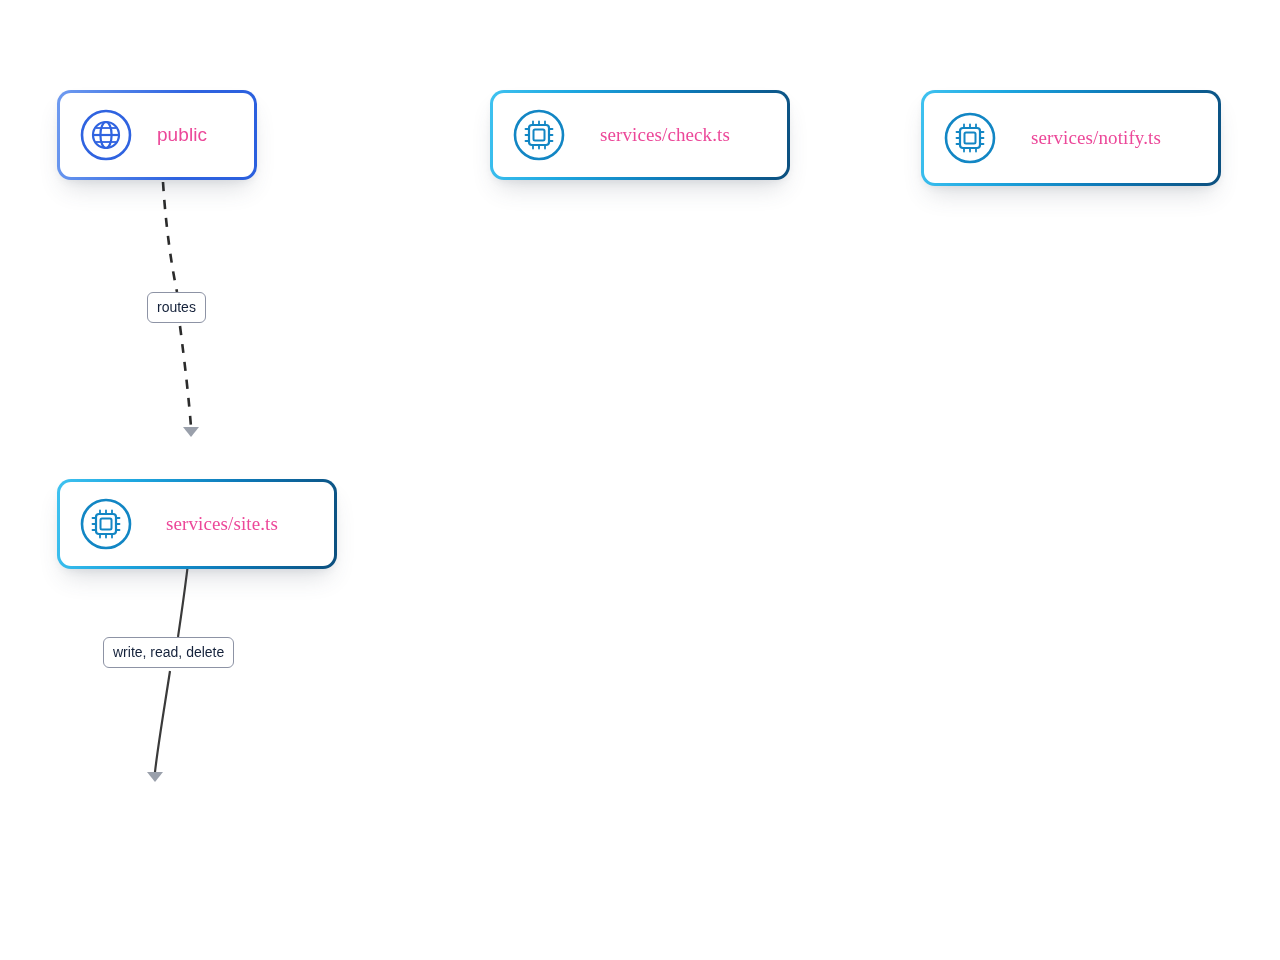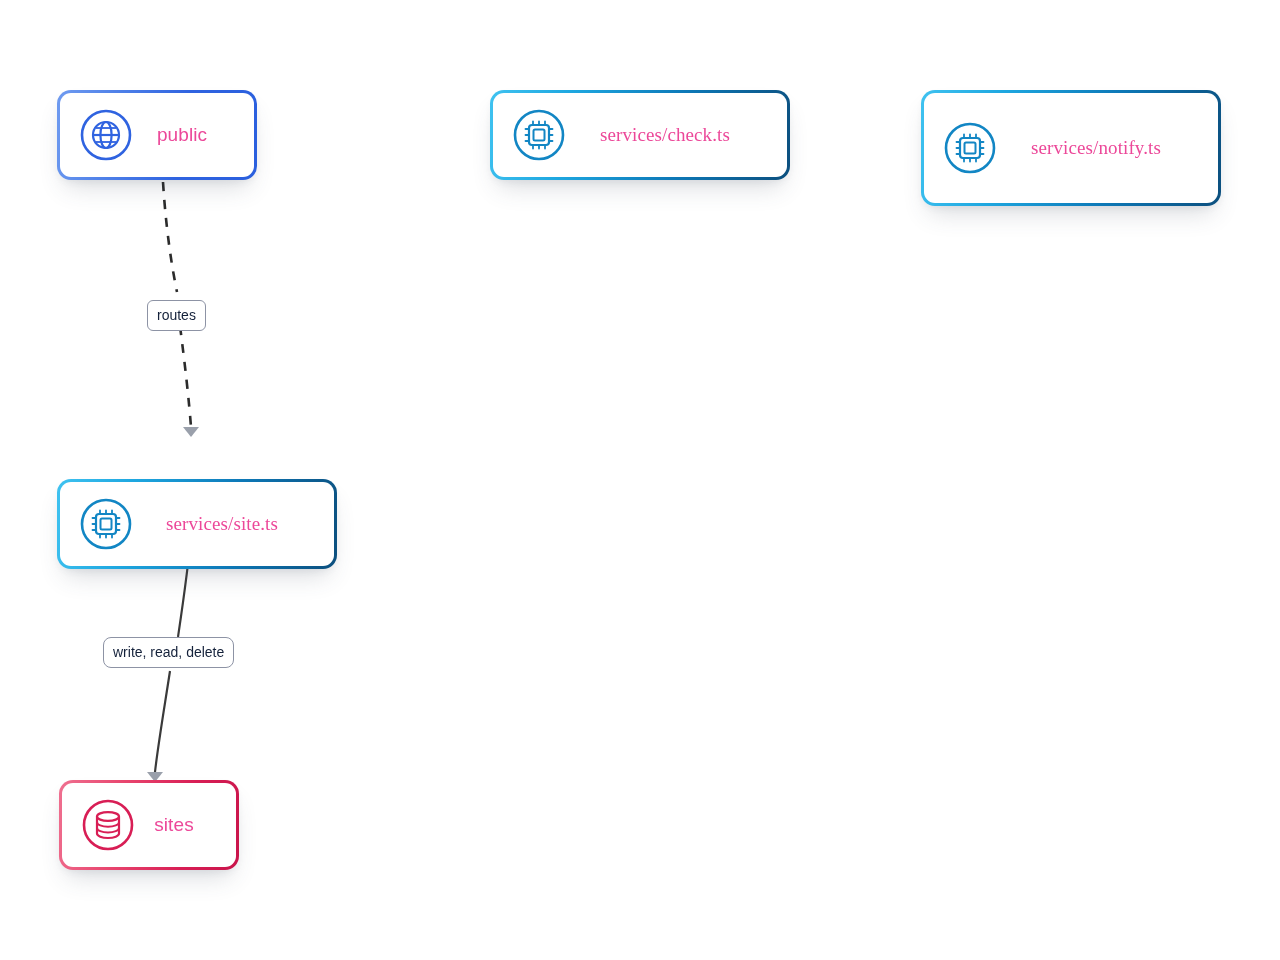--- a/index.html
+++ b/index.html
@@ -83,40 +83,40 @@
     background-image: linear-gradient(100deg, #3fc2f0 0%, #1ea7e0 26%, #0d79b8 62%, #0c4f7e 100%);
     font-family: Liberation Serif, serif;
   }
   .node.type-database {
     background-image: linear-gradient(100deg, #ef7090 0%, #e8456e 34%, #d81e55 70%, #c9144b 100%);
   }
 
   
   #node-public      { left: 57px;  top: 90px;  width: 200px; height: 90px; }
   #node-check       { left: 490px; top: 90px;  width: 300px; height: 90px; }
-  #node-notify      { left: 921px; top: 90px;  width: 300px; height: 116px; }
+  #node-notify      { left: 921px; top: 90px;  width: 300px; height: 96px; }
   #node-site        { left: 57px;  top: 435px; width: 280px; height: 90px; margin-top: 44px; }
   #node-sites       { left: 59px;  top: 780px; width: 180px; height: 90px; }
 
   
   .edge-label {
     position: absolute;
     box-sizing: border-box;
     background: #ffffff;
     border: 1px solid #8d93a5;
     border-radius: 6px;
     font-size: 14px;
     color: #14213a;
     line-height: 1;
     padding: 7px 9px 8px 9px;
     white-space: nowrap;
     font-family: "Liberation Sans", sans-serif;
   }
-  #label-routes { left: 147px; top: 300px; }
-  #label-crud   { left: 103px; top: 637px; border-radius: 8px; }
+  #label-routes { left: 147px; top: 292px; }
+  #label-crud   { left: 103px; top: 637px; }
 </style>
 </head>
 <body>
 
 <div id="canvas">
 
   <svg id="edges" viewBox="0 0 1280 960" width="1280" height="960" xmlns="http://www.w3.org/2000/svg">
 
     <g>
       <path d="M 163,182 C 166,230 172,268 177,292" fill="none" stroke="#2b2b2b" stroke-width="2.6" stroke-dasharray="9 9" stroke-linecap="butt"></path>
@@ -225,28 +225,14 @@
             <line x1="37.4" y1="21" x2="40.5" y2="21"></line>
             <line x1="37.4" y1="27" x2="40.5" y2="27"></line>
             <line x1="37.4" y1="33" x2="40.5" y2="33"></line>
           </g>
         </svg>
       </span>
       <span class="node-label">services/site.ts</span>
     </div>
   </div>
 
-  <div class="node type-database" id="node-sites">
-    <div class="node-inner">
-      <span class="node-icon">
-        <svg width="54" height="54" viewBox="0 0 54 54" xmlns="http://www.w3.org/2000/svg">
-          <circle cx="27" cy="27" r="24" fill="none" stroke="#d81e55" stroke-width="2.6"></circle>
-          <ellipse cx="27" cy="18.5" rx="11" ry="4.4" fill="none" stroke="#d81e55" stroke-width="2.2"></ellipse>
-          <path d="M 16,18.5 L 16,35.5 C 16,38 20.9,40 27,40 C 33.1,40 38,38 38,35.5 L 38,18.5" fill="none" stroke="#d81e55" stroke-width="2.2"></path>
-          <path d="M 16,24.2 C 16,26.7 20.9,28.7 27,28.7 C 33.1,28.7 38,26.7 38,24.2" fill="none" stroke="#d81e55" stroke-width="2"></path>
-          <path d="M 16,29.9 C 16,32.4 20.9,34.4 27,34.4 C 33.1,34.4 38,32.4 38,29.9" fill="none" stroke="#d81e55" stroke-width="2"></path>
-        </svg>
-      </span>
-      <span class="node-label">sites</span>
-    </div>
-  </div>
 
 </div>
 
 </body></html>

